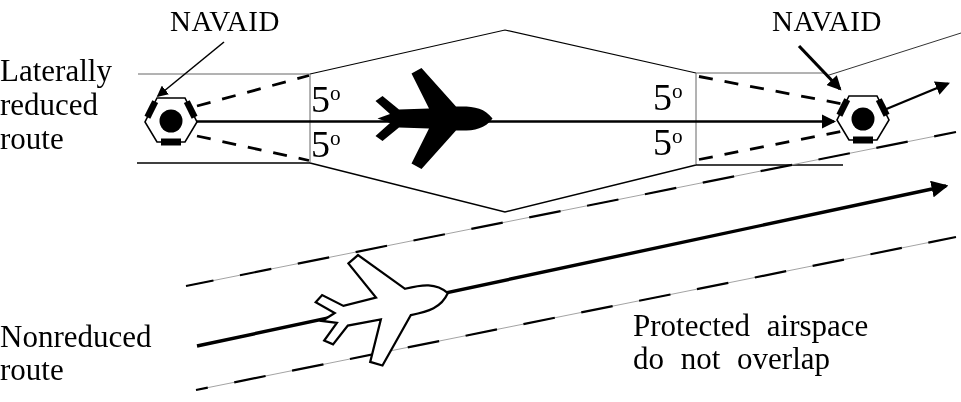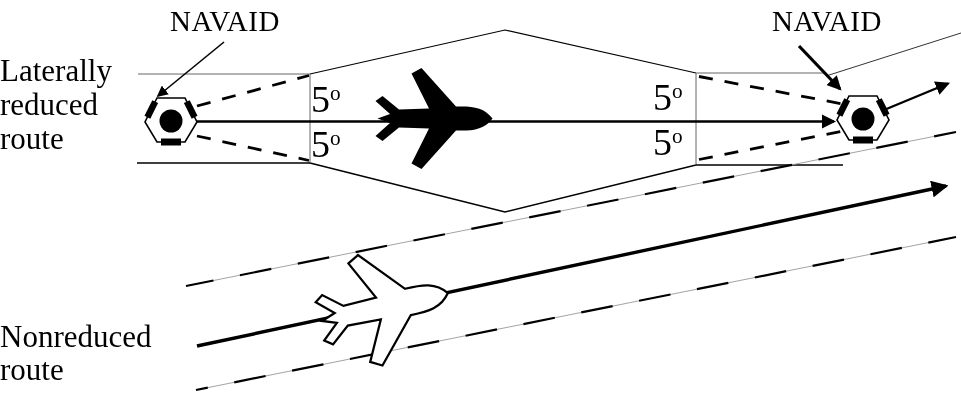--- a/index.html
+++ b/index.html
@@ -123,14 +123,16 @@
 
   <div class="lbl angle" style="left:311px;top:121px;"><span>5</span><sup>o</sup></div>
 
   <div class="lbl angle" style="left:653px;top:74px;"><span>5</span><sup>o</sup></div>
 
   <div class="lbl angle" style="left:653px;top:119px;"><span>5</span><sup>o</sup></div>
 
   <div class="lbl nonred center" style="left:0px;top:300px;width:210px;margin-top:20px;">Nonreduced
 route</div>
 
+  <div class="lbl protected" style="left:633px;top:309px;">Protected airspace
+do not overlap</div>
 
 </div>
 
 </body></html>

